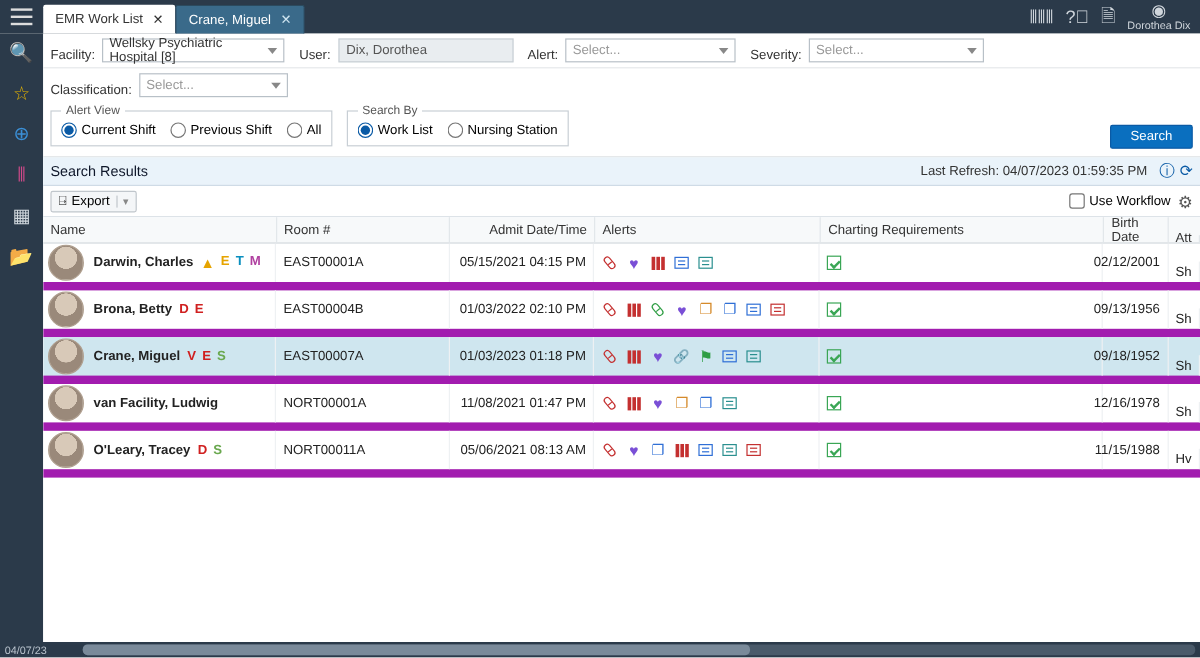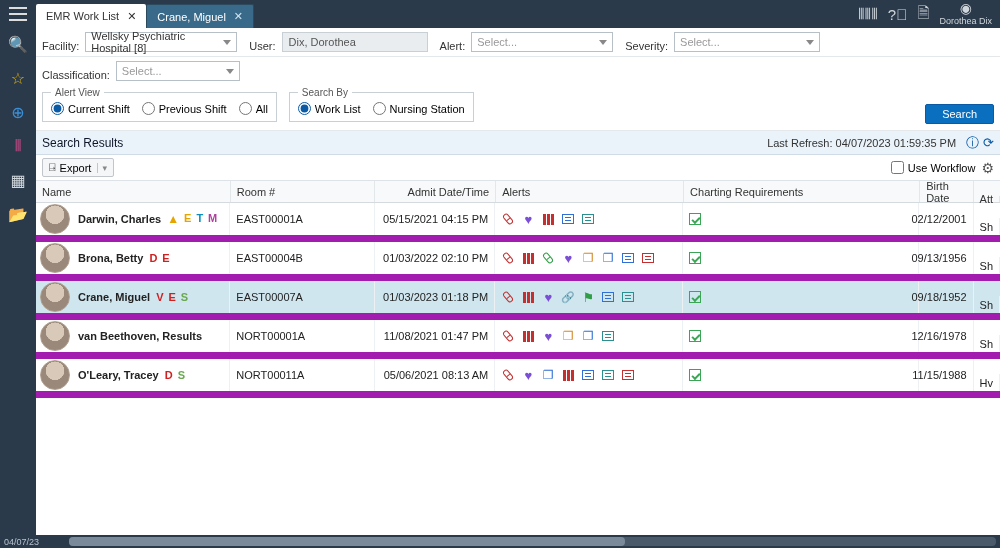--- a/index.html
+++ b/index.html
@@ -372,21 +372,21 @@
               </div>
               <div class="cell col-chart">
                 <span class="check-box"></span>
               </div>
               <div class="cell col-birth right">09/18/1952</div>
               <div class="cell col-att">Sh</div>
             </div>
             <div class="row">
               <div class="cell col-name">
                 <div class="avatar"></div>
-                <span class="pname">van Beethoven, Results</span>
+                <span class="pname">van Facility, Ludwig</span>
                 <span class="flags"></span>
               </div>
               <div class="cell col-room">NORT00001A</div>
               <div class="cell col-admit right">11/08/2021 01:47 PM</div>
               <div class="cell col-alerts">
                 <div class="aicons">
                   <span class="ai c-red">
                     <span class="pill-icon"></span>
                   </span>
                   <span class="ai c-red">

